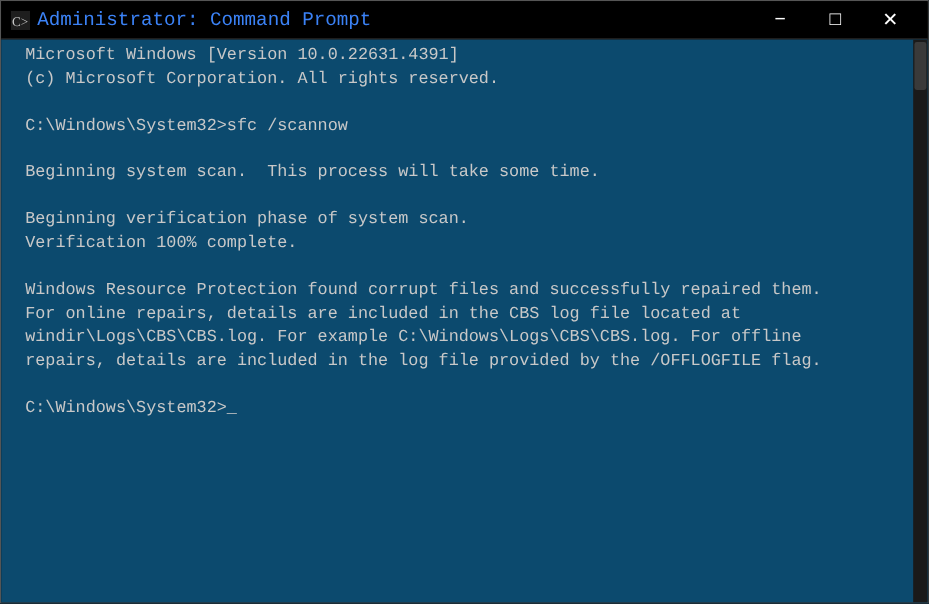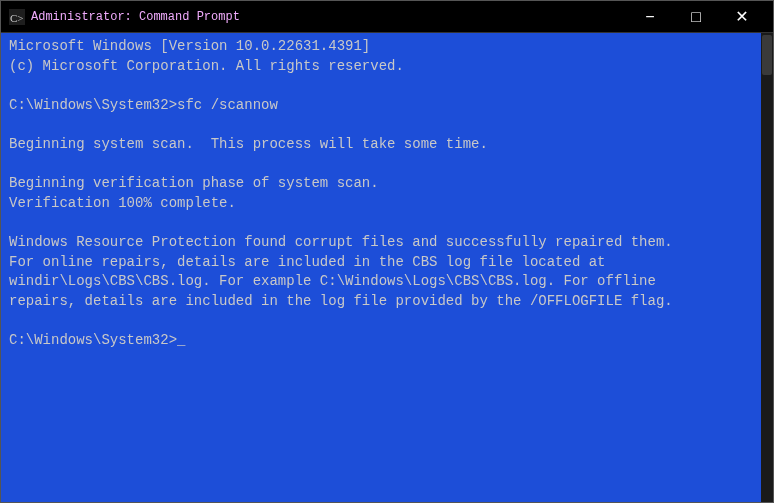--- a/index.html
+++ b/index.html
@@ -44,22 +44,22 @@
       justify-content: center;
       flex-shrink: 0;
     }
 
     .title-bar-icon svg {
       width: 16px;
       height: 16px;
     }
 
     .title-bar-text {
-      color: #f0abfc;
-      font-size: 12px;
+      color: #3b82f6;
+      font-size: 16px;
       flex: 1;
     }
 
     .title-bar-controls {
       display: flex;
       gap: 0;
     }
 
     .title-btn {
       width: 46px;
@@ -70,22 +70,22 @@
       font-size: 16px;
       cursor: pointer;
       display: flex;
       align-items: center;
       justify-content: center;
       font-family: 'Segoe UI', sans-serif;
     }
 
     .terminal-body {
       flex: 1;
-      background: #1d4ed8;
-      padding: 4px 8px;
+      background: #0c4a6e;
+      padding: 4px 20px;
       overflow: hidden;
       position: relative;
     }
 
     .terminal-text {
       color: #c8c8c8;
       font-size: 14px;
       line-height: 1.4;
       white-space: pre-wrap;
       word-break: break-all;

